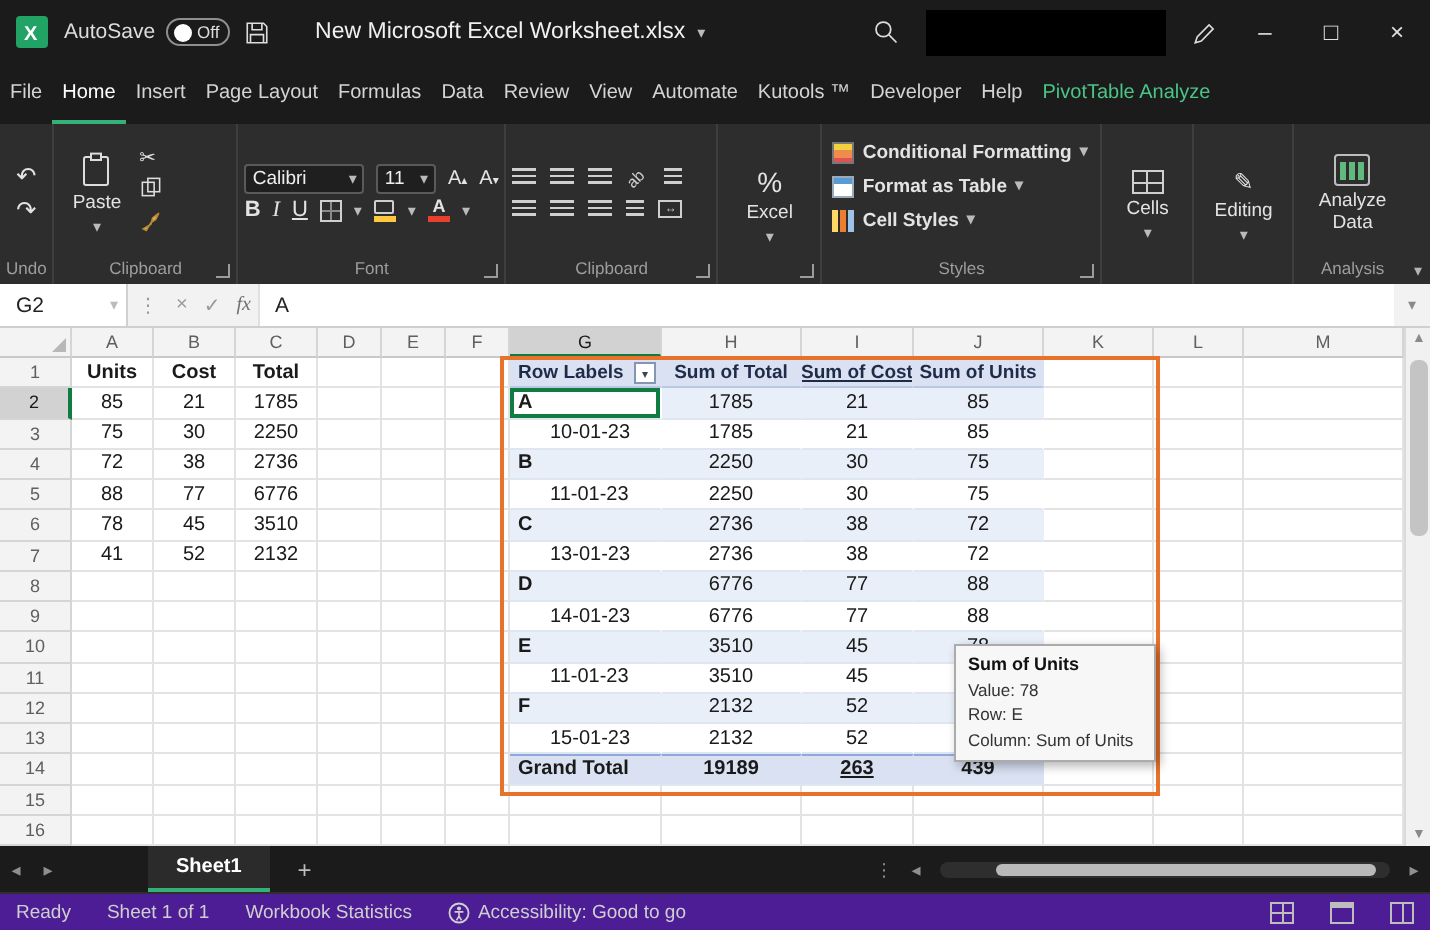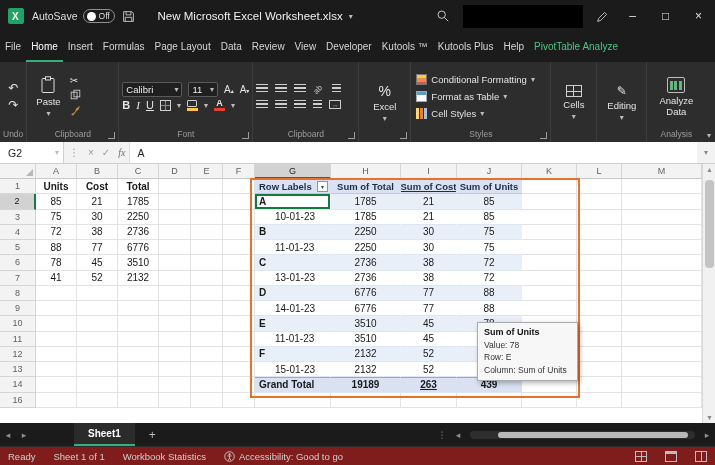--- a/index.html
+++ b/index.html
@@ -57,21 +57,21 @@
   .fillic .cup{width:10px;height:7px;border:1px solid #cfcfcf;border-radius:1px;}
   .cbar{width:11px;height:3px;}
   .alic{width:12px;height:9px;background:repeating-linear-gradient(to bottom,#cfcfcf 0 1.3px,transparent 1.3px 3.3px);}
   .alic.narrow{width:9px;}
   .rot{font-size:8px;color:#cfcfcf;transform:rotate(-45deg);display:inline-block;width:12px;}
   .mrg{width:12px;height:9px;border:1px solid #cfcfcf;display:flex;align-items:center;justify-content:center;
        font-size:6px;color:#cfcfcf;}
   .vbtn{display:flex;flex-direction:column;align-items:center;justify-content:center;gap:2px;
         font-size:9.5px;color:#e3e3e3;flex:1;padding:0 4px;}
   .pct{font-size:14px;color:#e3e3e3;}
-  .srow{display:flex;align-items:center;gap:4px;font-size:9.5px;color:#e3e3e3;height:17px;padding:0 2px;}
+  .srow{display:flex;align-items:flex-start;gap:4px;font-size:9.5px;color:#e3e3e3;height:17px;padding:0 2px;font-weight:bold;}
   .sic{width:11px;height:11px;flex:0 0 auto;}
   .sic.cf{background:linear-gradient(180deg,#f3d03e 0 3px,#ef8c4d 3px 7px,#e05252 7px 11px);border:1px solid #777;}
   .sic.ft{border:1px solid #9ab;background:linear-gradient(#5b9bd5 0 3px,#fff 3px);}
   .sic.cs{background:linear-gradient(90deg,#FFD966 0 3px,#2d2d2d 3px 4px,#ED7D31 4px 7px,#2d2d2d 7px 8px,#9DC3E6 8px 11px);}
   .cellsic{width:16px;height:12px;border:1px solid #cfcfcf;
          background-image:linear-gradient(#cfcfcf,#cfcfcf),linear-gradient(#cfcfcf,#cfcfcf);
          background-size:100% 1px,1px 100%;background-position:center;background-repeat:no-repeat;}
   .anic{width:18px;height:16px;border:1px solid #bdbdbd;border-radius:2px;display:flex;align-items:flex-end;justify-content:center;}
   .anic .bars{width:12px;height:9px;margin-bottom:2px;
         background:linear-gradient(90deg,#62b97e 0 3px,transparent 3px 4.5px,#62b97e 4.5px 7.5px,transparent 7.5px 9px,#62b97e 9px 12px);}
@@ -133,21 +133,21 @@
   .sheetbar{height:23px;background:#1b1b1b;display:flex;align-items:center;color:#bdbdbd;font-size:11px;}
   .snav{width:16px;text-align:center;color:#8f8f8f;font-size:9px;}
   .sheettab{margin-left:42px;height:100%;display:flex;align-items:center;padding:0 14px;background:#2b2b2b;
             color:#fff;font-weight:bold;font-size:10px;border-bottom:2px solid #35B079;}
   .addsheet{margin-left:14px;color:#bdbdbd;font-size:12px;}
   .sbspacer{flex:1;}
   .hscroll{width:225px;height:8px;background:#2e2e2e;border-radius:4px;position:relative;margin:0 4px;}
   .hthumb{position:absolute;left:28px;top:1px;width:190px;height:6px;background:#b9b9b9;border-radius:3px;}
 
   
-  .statusbar{height:19px;background:#7f1d1d;border-top:1px solid #2e2e2e;display:flex;align-items:center;
+  .statusbar{height:19px;background:#4c1d95;border-top:1px solid #2e2e2e;display:flex;align-items:center;
              color:#cfcfcf;font-size:9.5px;gap:18px;padding:0 8px;}
   .stitem{display:flex;align-items:center;gap:4px;white-space:nowrap;}
   .stspacer{flex:1;}
   .vicon{width:12px;height:11px;border:1px solid #bdbdbd;flex:0 0 auto;}
   .vicon.v1{background-image:linear-gradient(#bdbdbd,#bdbdbd),linear-gradient(#bdbdbd,#bdbdbd);
             background-size:100% 1px,1px 100%;background-position:center;background-repeat:no-repeat;}
   .vicon.v2{background:linear-gradient(#bdbdbd 0 2px,transparent 2px);}
   .vicon.v3{background-image:linear-gradient(#bdbdbd,#bdbdbd);background-size:1px 100%;background-position:center;background-repeat:no-repeat;}
 </style>
 </head>
@@ -192,28 +192,28 @@
     </span>
     <div class="winbtn">–</div>
     <div class="winbtn">□</div>
     <div class="winbtn">×</div>
   </div>
 
   <div class="tabsrow">
       <div class="tab">File</div>
       <div class="tab active">Home</div>
       <div class="tab">Insert</div>
+      <div class="tab">Page Layout</div>
       <div class="tab">Formulas</div>
-      <div class="tab">Page Layout</div>
       <div class="tab">Data</div>
       <div class="tab">Review</div>
       <div class="tab">View</div>
+      <div class="tab">Automate</div>
+      <div class="tab">Kutools ™</div>
       <div class="tab">Developer</div>
-      <div class="tab">Kutools ™</div>
-      <div class="tab">Kutools Plus</div>
       <div class="tab">Help</div>
       <div class="tab accent">PivotTable Analyze</div>
     </div>
 
   <div class="ribbon">
 
     <div class="rgroup">
       <div class="rbody col center">
         <div class="ibtn">↶</div>
         <div class="ibtn">↷</div>
@@ -621,20 +621,36 @@
           <div class="gc" style="width: 32px;"></div>
           <div class="gc pcell plabel grand bld" style="width: 76px;">Grand Total</div>
           <div class="gc pcell pv grand bld" style="width: 70px;">19189</div>
           <div class="gc pcell pv grand bld" style="width: 56px; text-decoration: underline;">263</div>
           <div class="gc pcell pv grand bld" style="width: 65px;">439</div>
           <div class="gc" style="width: 55px;"></div>
           <div class="gc" style="width: 45px;"></div>
           <div class="gc" style="width: 80px;"></div>
         </div>
         <div class="grow-line">
+          <div class="rh">15</div>
+          <div class="gc" style="width: 41px;"></div>
+          <div class="gc" style="width: 41px;"></div>
+          <div class="gc" style="width: 41px;"></div>
+          <div class="gc" style="width: 32px;"></div>
+          <div class="gc" style="width: 32px;"></div>
+          <div class="gc" style="width: 32px;"></div>
+          <div class="gc" style="width: 76px;"></div>
+          <div class="gc" style="width: 70px;"></div>
+          <div class="gc" style="width: 56px;"></div>
+          <div class="gc" style="width: 65px;"></div>
+          <div class="gc" style="width: 55px;"></div>
+          <div class="gc" style="width: 45px;"></div>
+          <div class="gc" style="width: 80px;"></div>
+        </div>
+        <div class="grow-line">
           <div class="rh">16</div>
           <div class="gc" style="width: 41px;"></div>
           <div class="gc" style="width: 41px;"></div>
           <div class="gc" style="width: 41px;"></div>
           <div class="gc" style="width: 32px;"></div>
           <div class="gc" style="width: 32px;"></div>
           <div class="gc" style="width: 32px;"></div>
           <div class="gc" style="width: 76px;"></div>
           <div class="gc" style="width: 70px;"></div>
           <div class="gc" style="width: 56px;"></div>

